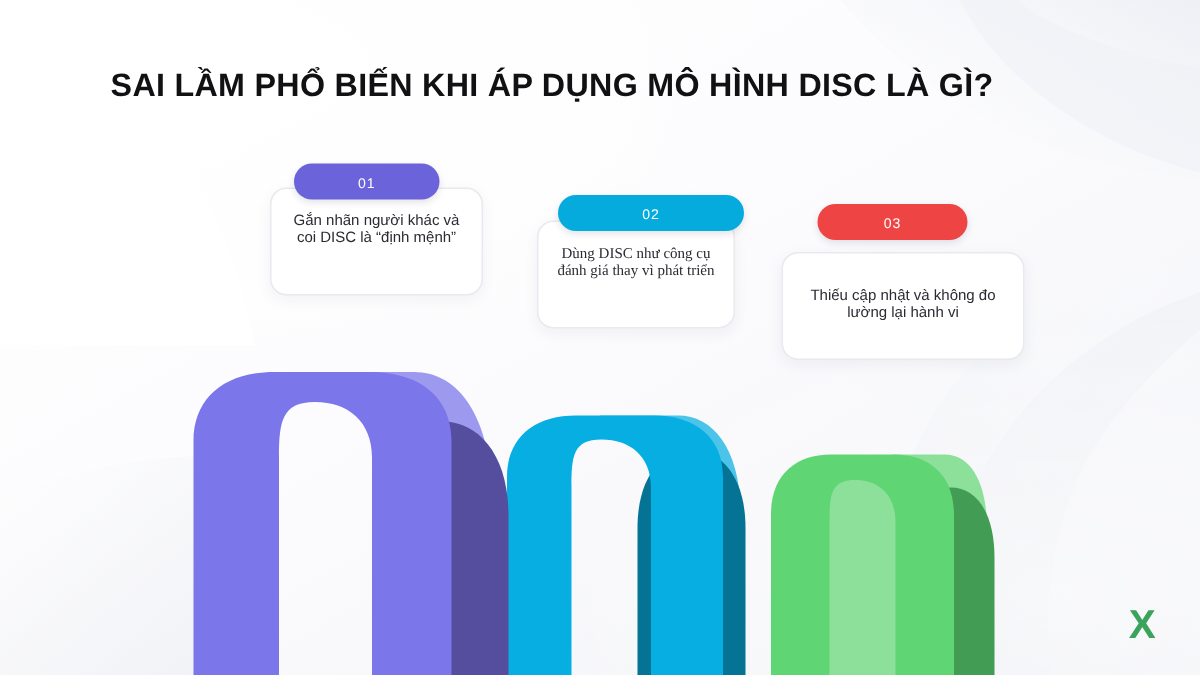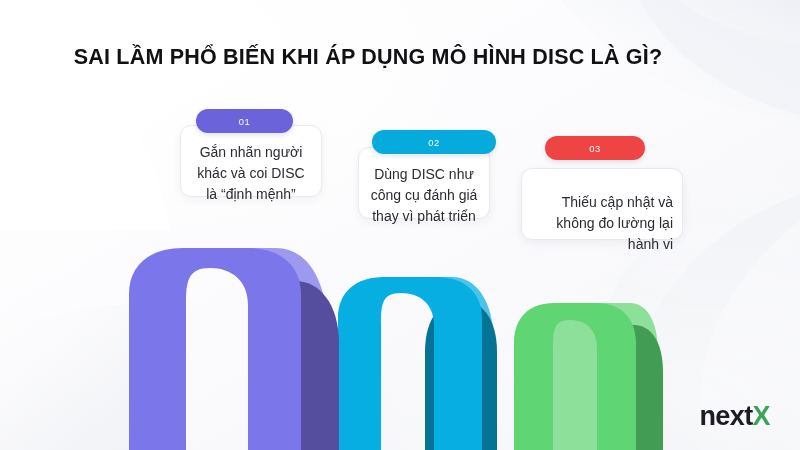--- a/index.html
+++ b/index.html
@@ -28,43 +28,43 @@
   .card{
     position:absolute; z-index:7;
     background:#ffffff;
     border:1px solid #e9e9ef;
     border-radius:11px;
     box-shadow:0 3px 10px rgba(40,40,80,.055);
   }
   .card-text{
     position:absolute; left:0; right:0;
     text-align:center;
-    font-size:14px; line-height:21px;
+    font-size:10px; line-height:11px;
     color:#2b2b33;
     padding:0 9px;
   }
   .badge{
     position:absolute; z-index:8;
     border-radius:13px;
     color:#ffffff;
     font-size:9.4px; font-weight:normal; letter-spacing:.55px;
     display:flex; align-items:center; justify-content:center;
     box-shadow:0 2px 5px rgba(40,40,80,.13);
   }
 
   #card1 { left:180px;  top:125px; width:142px; height:72px; }
   #card1 .card-text { top:16px; }
   #badge1{ left:196px;  top:109px; width:97px;  height:24px; background:#6b63d9; }
 
   #card2 { left:358px;  top:147px; width:132px; height:72px; }
-  #card2 .card-text { top:16px; }
+  #card2 .card-text { top:16px;font-family:Liberation Serif, serif; }
   #badge2{ left:372px;  top:130px; width:124px; height:24px; background:#06abdd; }
 
   #card3 { left:521px;  top:168px; width:162px; height:72px; }
-  #card3 .card-text { top:23px;text-align:right; }
+  #card3 .card-text { top:23px; }
   #badge3{ left:545px;  top:136px; width:100px; height:24px; background:#ef4444; }
 
   
   #logo{
     position:absolute; right:30px; bottom:18px; z-index:9;
     font-size:27px; font-weight:bold; letter-spacing:-.6px;
     display:flex; align-items:baseline;
   }
   #logo-next{ color:#1c1c22; }
   #logo-x{ color:#3aa35c; }
@@ -184,15 +184,14 @@
 </div>
 
 <div class="badge" id="badge3">
   <span>03</span>
 </div>
 <div class="card" id="card3">
   <div class="card-text">Thiếu cập nhật và không đo lường lại hành vi</div>
 </div>
 
 <div id="logo">
-  <span id="logo-next">next</span>
   <span id="logo-x">X</span>
 </div>
 
 </body></html>

